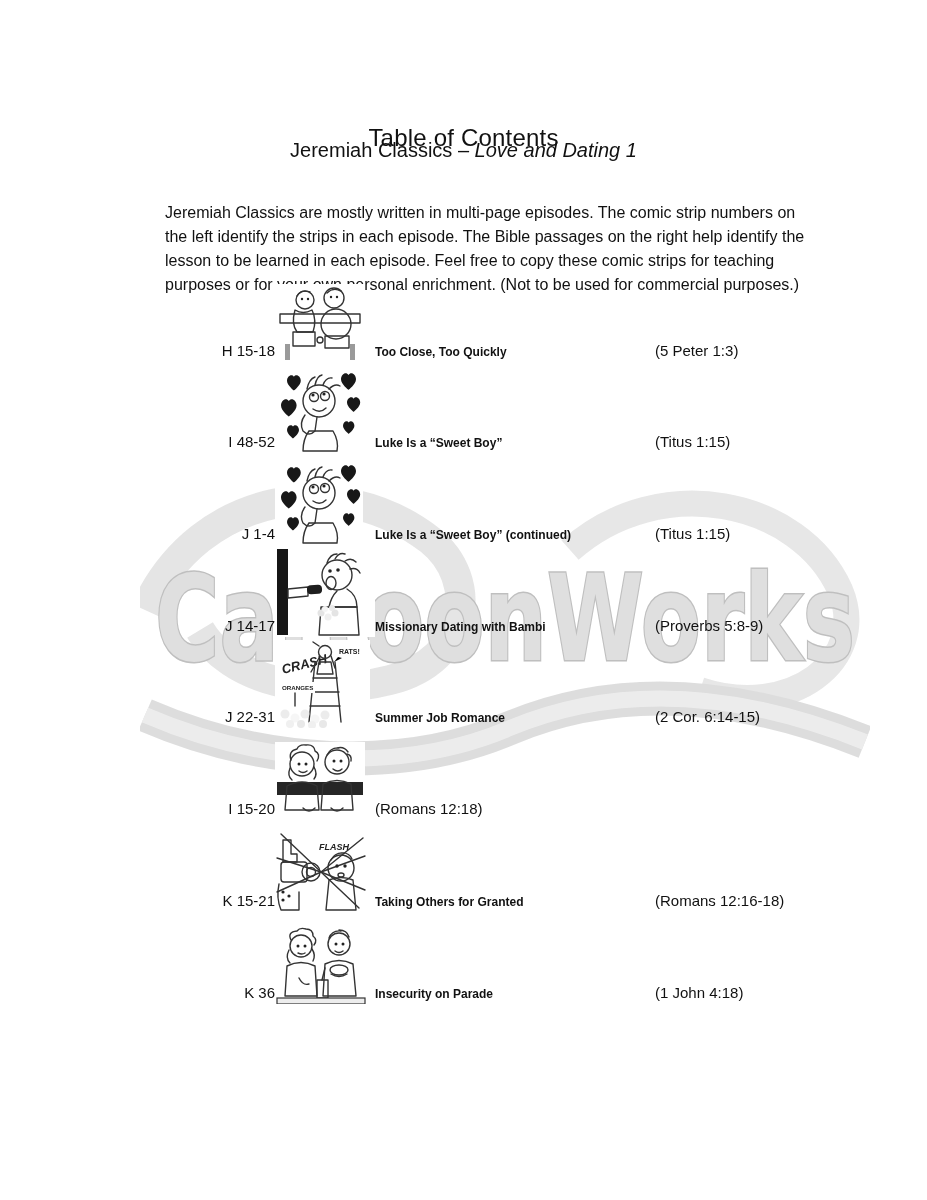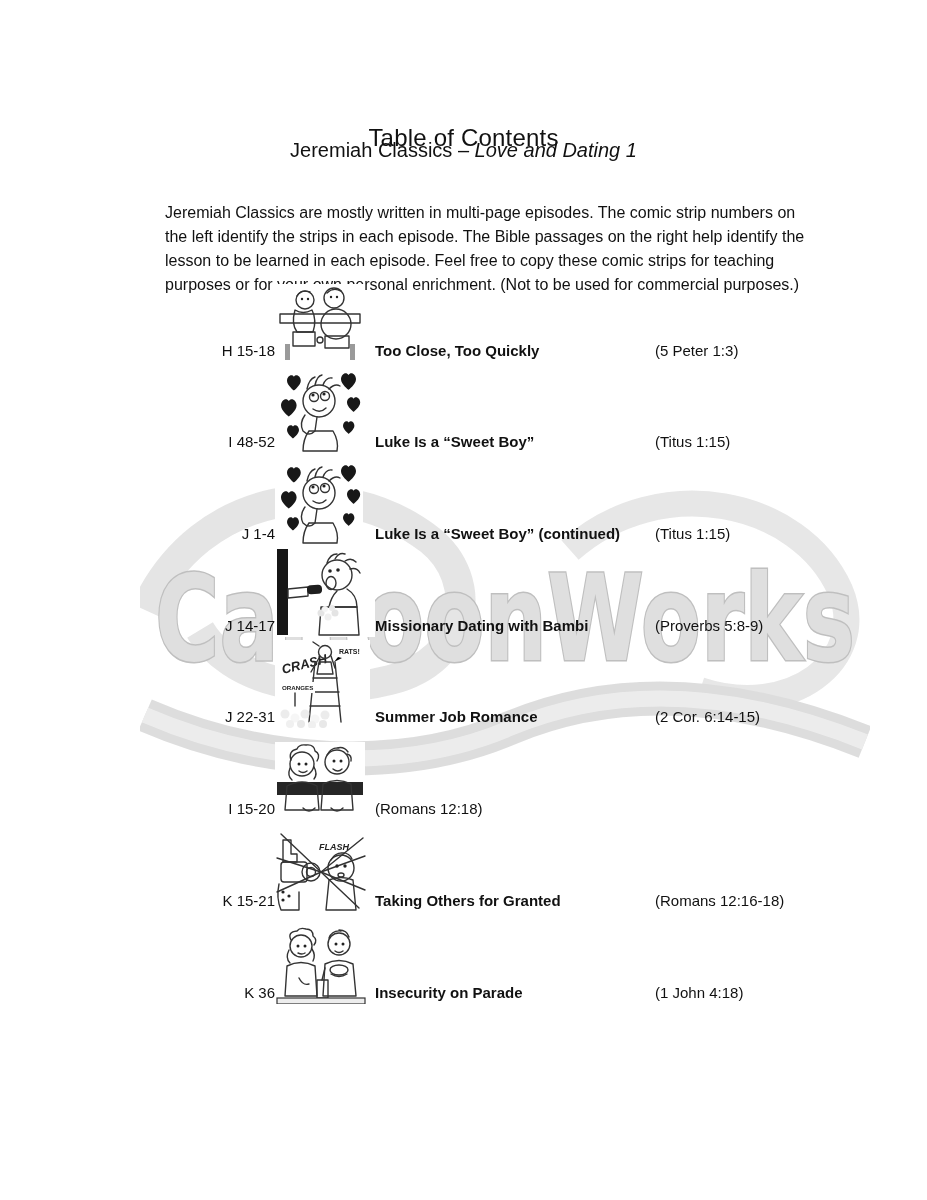--- a/index.html
+++ b/index.html
@@ -36,21 +36,21 @@
   .entries{
     position:absolute;top:270px;left:165px;width:700px;z-index:2;
   }
   .entry{
     height:91.7px;
     display:flex;align-items:flex-end;
   }
   .col-strips{width:110px;font-size:15px;padding-bottom:3px;text-align:right;}
   .col-thumb{width:100px;display:flex;align-items:flex-end;}
   .col-thumb svg{display:block;background:#fff;}
-  .col-title{width:280px;font-size:15px;font-weight:bold;padding-bottom:3px;}
+  .col-title{width:280px;font-size:12px;font-weight:bold;padding-bottom:3px;}
   .col-ref{font-size:15px;padding-bottom:3px;white-space:nowrap;}
   
   .thumb line,.thumb path.ln,.thumb circle.ln,.thumb ellipse.ln,.thumb rect.ln{
     stroke:#333;stroke-width:1.4;fill:none;stroke-linecap:round;stroke-linejoin:round;
   }
   .thumb text{font-family:"Liberation Sans",sans-serif;font-weight:bold;fill:#222;}
 </style>
 </head>
 <body>
 

